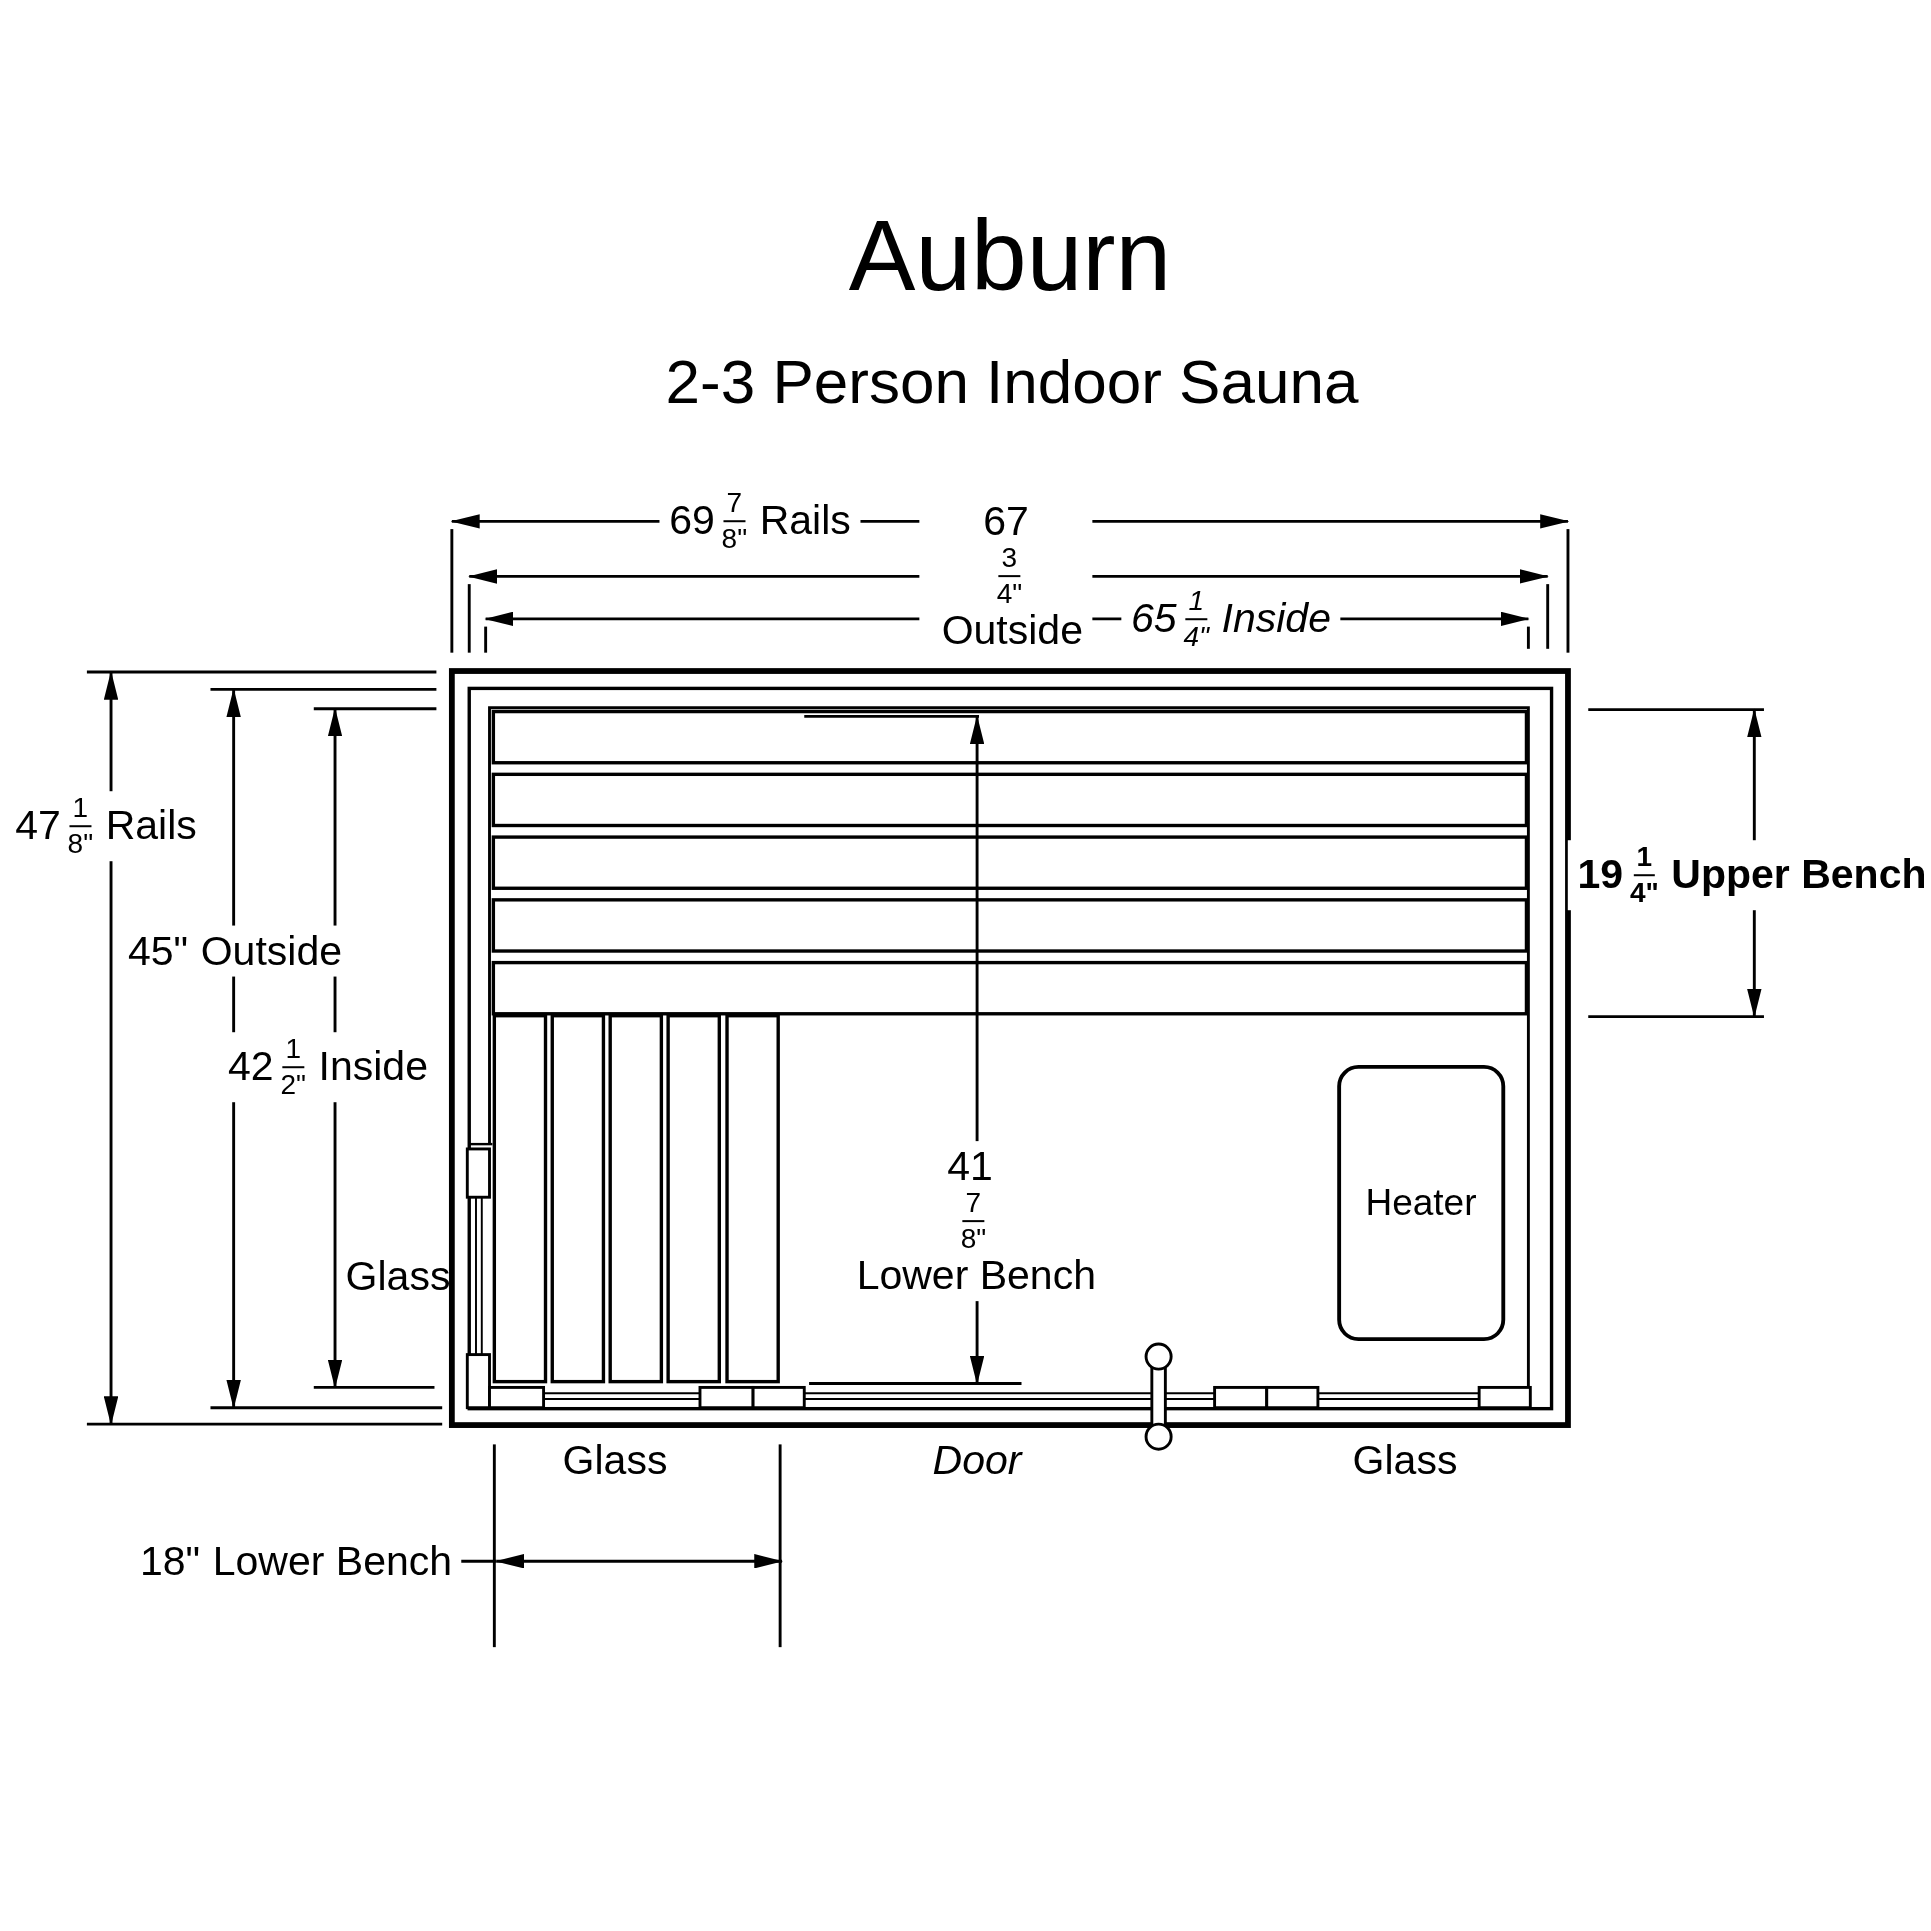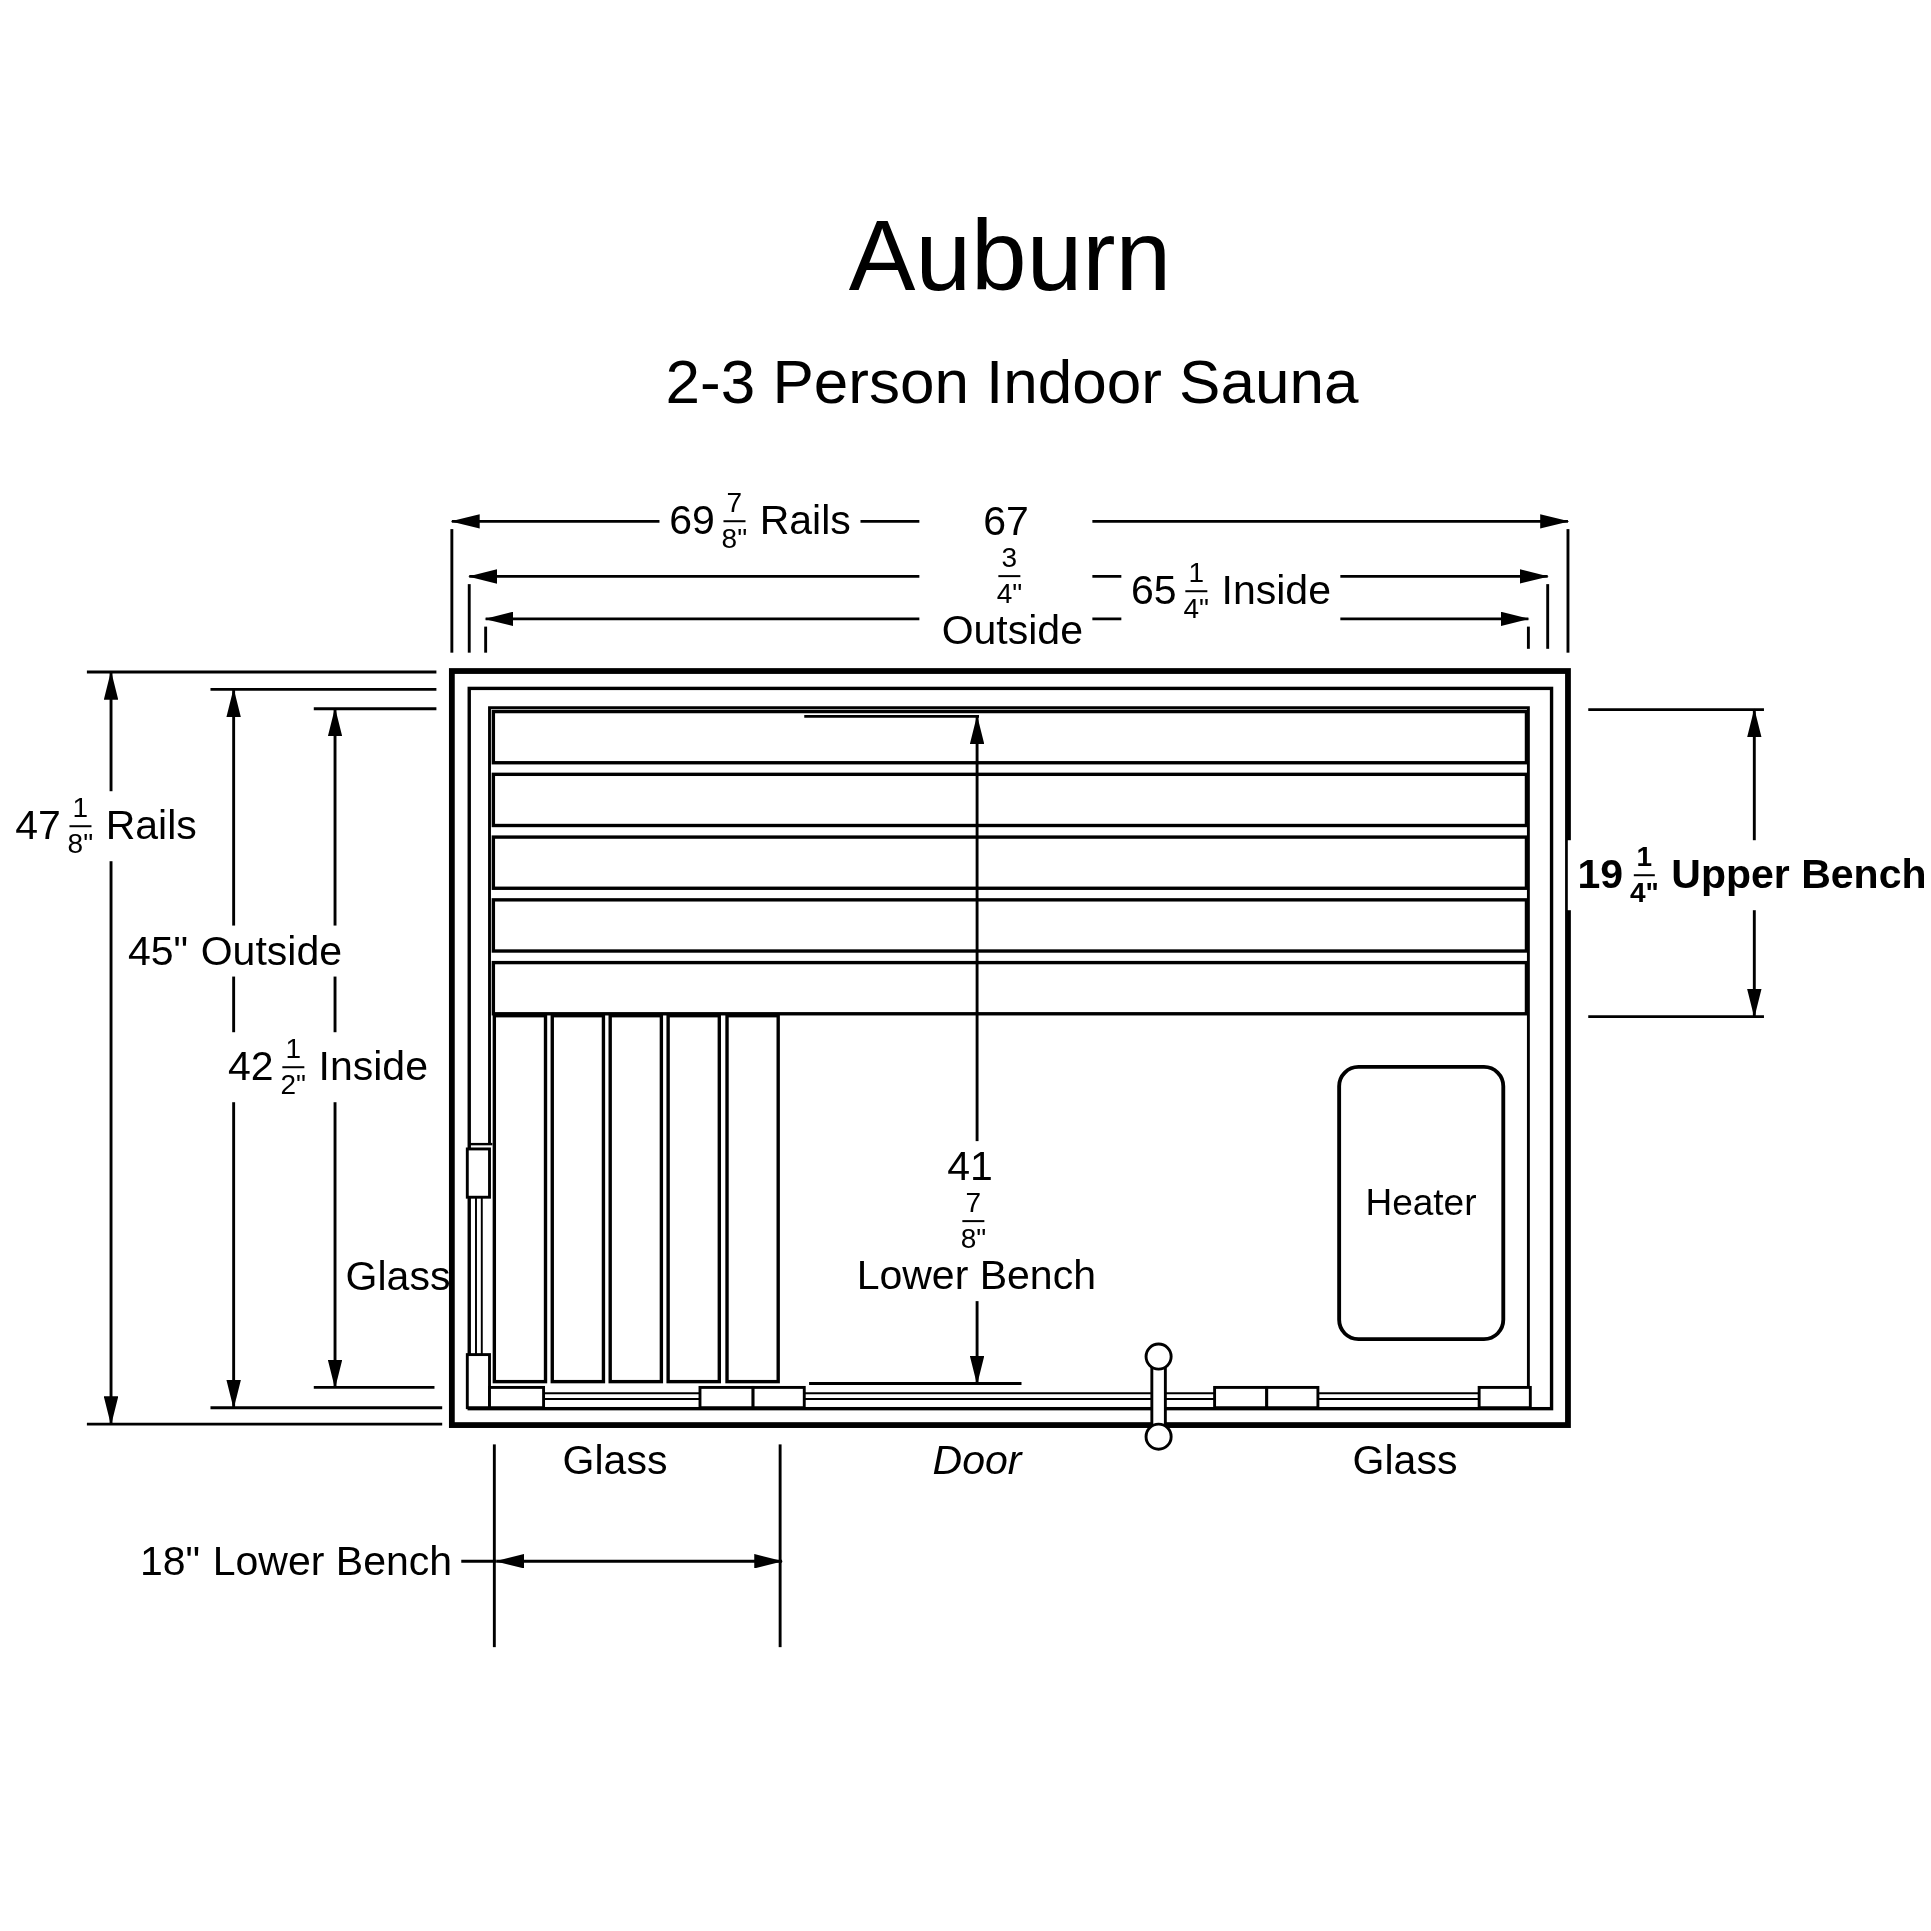--- a/index.html
+++ b/index.html
@@ -153,21 +153,21 @@
     <span class="frac">
       <span class="num">3</span>
       <span class="den">
           <span>4</span>
           <span class="unit">"</span>
         </span>
     </span>
     <span class="dim-name">Outside</span>
   </div>
 
-  <div class="dim-label" style="left:1231px;top:591px;">
+  <div class="dim-label" style="left:1231px;top:619px;font-style:italic;">
     <span class="whole">65</span>
     <span class="frac">
       <span class="num">1</span>
       <span class="den">
           <span>4</span>
           <span class="unit">"</span>
         </span>
     </span>
     <span class="dim-name">Inside</span>
   </div>

